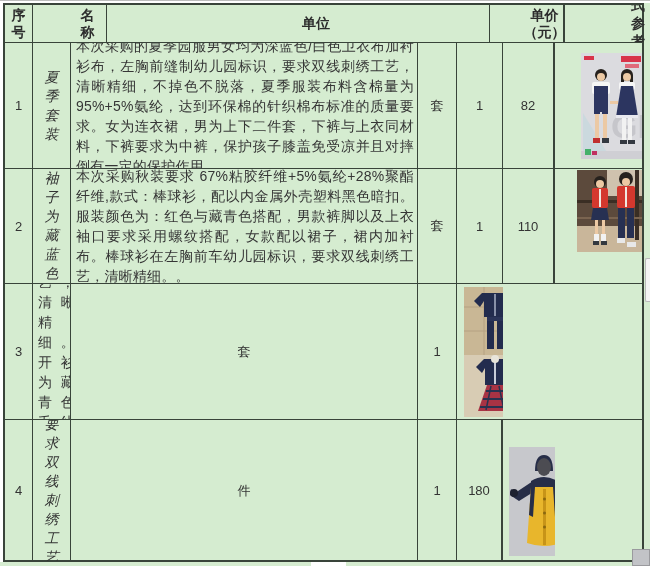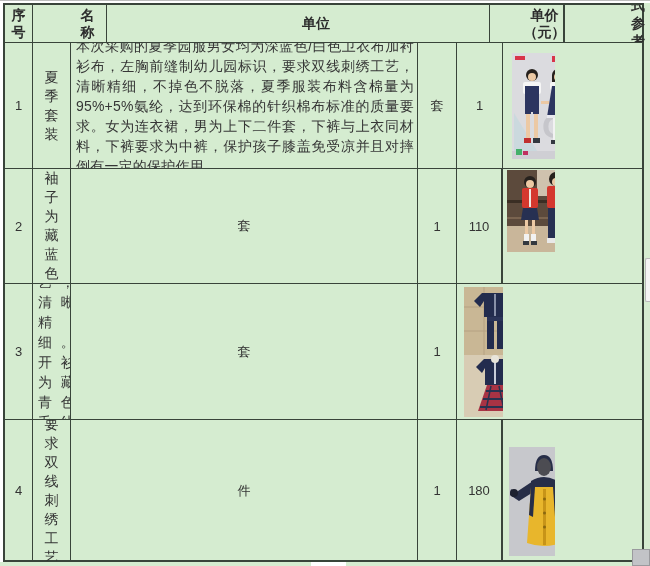--- a/index.html
+++ b/index.html
@@ -21,21 +21,21 @@
     border-bottom:1px solid #39443a; }
   .tr:last-child { border-bottom:none; }
   .td { border-right:1px solid #39443a; display:flex; align-items:center; justify-content:center;
     color:#333333; overflow:hidden; }
   .td:last-child { border-right:none;padding-left:30px; }
   .td.price-col { border-right:2px solid #39443a; }
   .hdr { font-weight:bold; font-size:14px; color:#2d2d2d; }
   .hdr .wrap2 { width:17px; word-break:break-all; text-align:center; line-height:17px; }
   .hdr .pre { white-space:pre-line; text-align:center; line-height:17px; }
   .name-v { width:17px; word-break:break-all; text-align:center; font-size:14px;
-    line-height:19px; color:#333; }
+    line-height:19px; color:#333;font-style:italic; }
   .desc { justify-content:flex-start; align-items:center; }
   .desc .txt { padding:2px 3px 2px 5px; font-size:14px; line-height:20px;
     text-align:justify; color:#363636; letter-spacing:0.2px; }
   .num { font-size:13px; }
   .photo-cell { flex-direction:column; }
   .photo-cell.at-top { justify-content:flex-start; padding-top:1px; }
   .photo-cell.at-bottom { justify-content:flex-end; padding-bottom:5px; }
   svg { display:block; }
   .h-header { height:38px;gap:36px; }
   .h-r1 { height:126px; }
@@ -80,20 +80,23 @@
         </div>
       <div class="td desc">
           <div class="txt">本次采购的夏季园服男女均为深蓝色/白色卫衣布加衬衫布，左胸前缝制幼儿园标识，要求双线刺绣工艺，清晰精细，不掉色不脱落，夏季服装布料含棉量为 95%+5%氨纶，达到环保棉的针织棉布标准的质量要求。女为连衣裙，男为上下二件套，下裤与上衣同材料，下裤要求为中裤，保护孩子膝盖免受凉并且对摔倒有一定的保护作用。</div>
         </div>
       <div class="td num">
           <span>套</span>
         </div>
       <div class="td num">
           <span>1</span>
         </div>
+      <div class="td num price-col">
+          <span>82</span>
+        </div>
       <div class="td photo-cell">
         <svg width="65" height="106" viewBox="0 0 65 106">
           <rect width="65" height="106" fill="#dbdbdf"></rect>
           <rect x="3" y="3" width="10" height="4" fill="#d8344a"></rect>
           <rect x="40" y="3" width="20" height="6" fill="#d8344a"></rect>
           <rect x="44" y="11" width="14" height="4" fill="#e06a7a"></rect>
           <path d="M2 60 L30 106 L2 106 Z" fill="#bcd8dd" opacity="0.5"></path>
           <text x="30" y="85" font-size="34" fill="#c6c6cb" font-weight="bold">GB</text>
           <rect x="0" y="98" width="65" height="8" fill="#cfcfd4"></rect>
 
@@ -125,20 +128,23 @@
         </svg>
       </div>
     </div>
 
     <div class="tr h-r2">
       <div class="td num">
           <span>2</span>
         </div>
       <div class="td">
           <span class="name-v">袖子为藏蓝色</span>
+        </div>
+      <div class="td desc">
+          <div class="txt">本次采购秋装要求 67%粘胶纤维+5%氨纶+28%聚酯纤维,款式：棒球衫，配以内金属外壳塑料黑色暗扣。服装颜色为：红色与藏青色搭配，男款裤脚以及上衣袖口要求采用螺纹搭配，女款配以裙子，裙内加衬布。棒球衫在左胸前车幼儿园标识，要求双线刺绣工艺，清晰精细。。</div>
         </div>
       <div class="td num">
           <span>套</span>
         </div>
       <div class="td num">
           <span>1</span>
         </div>
       <div class="td num price-col">
           <span>110</span>
         </div>

